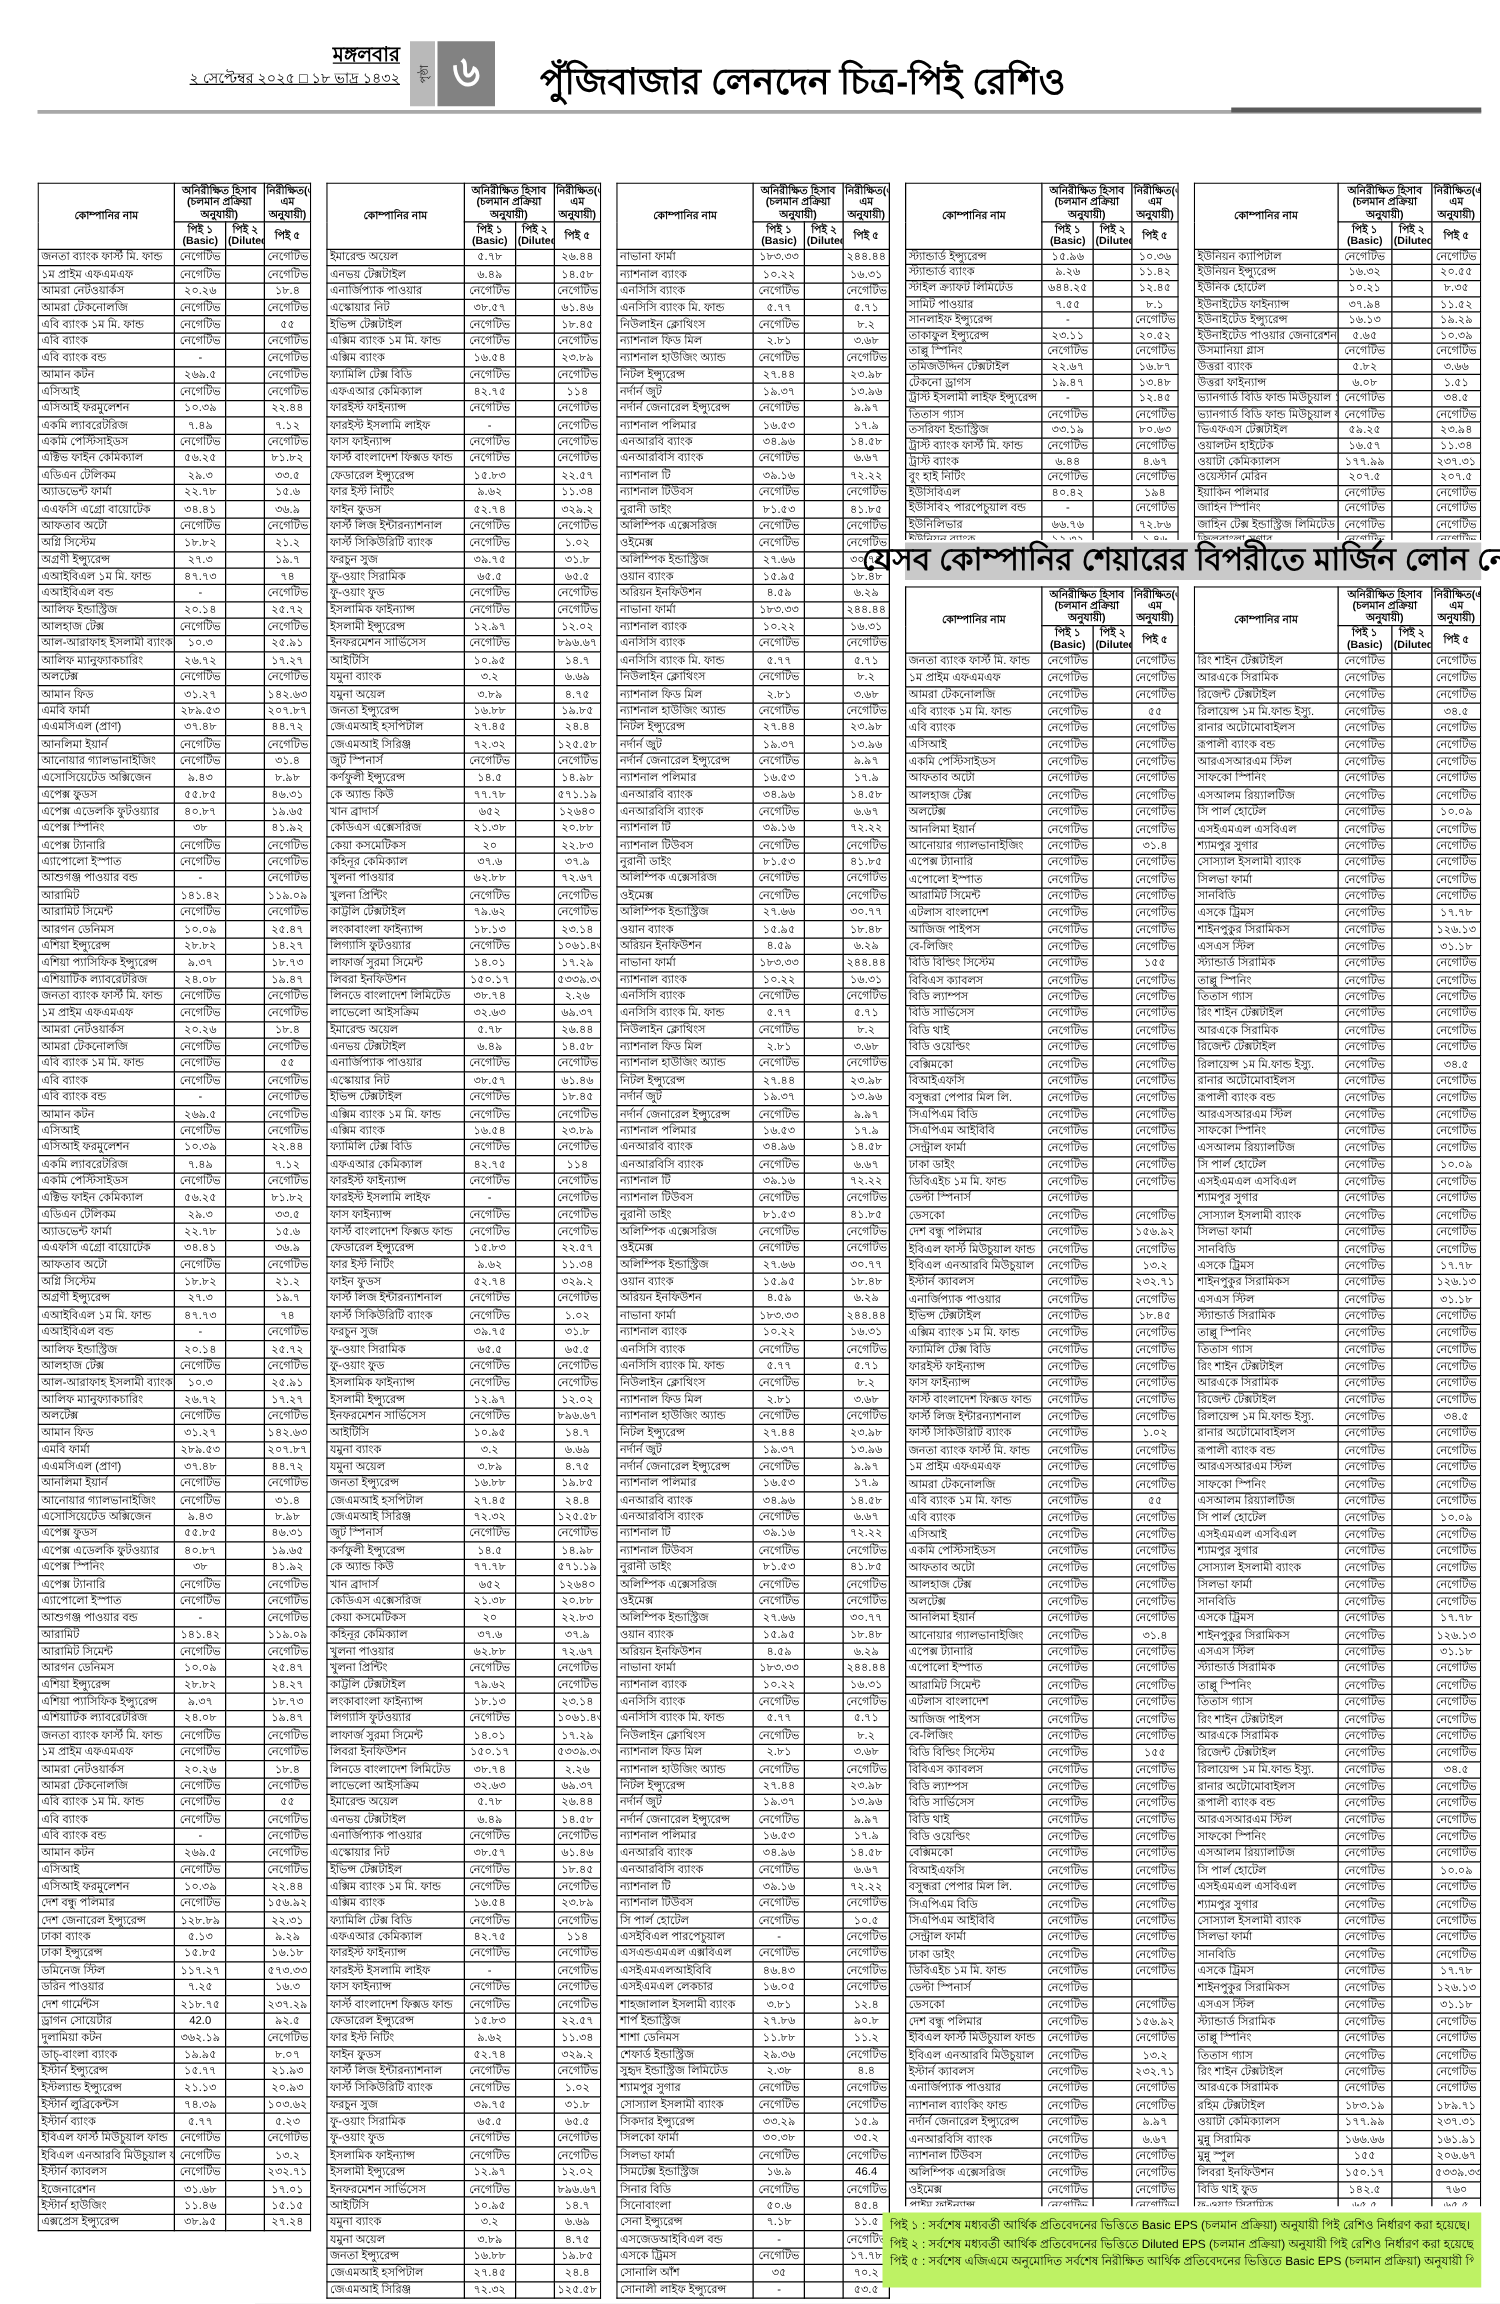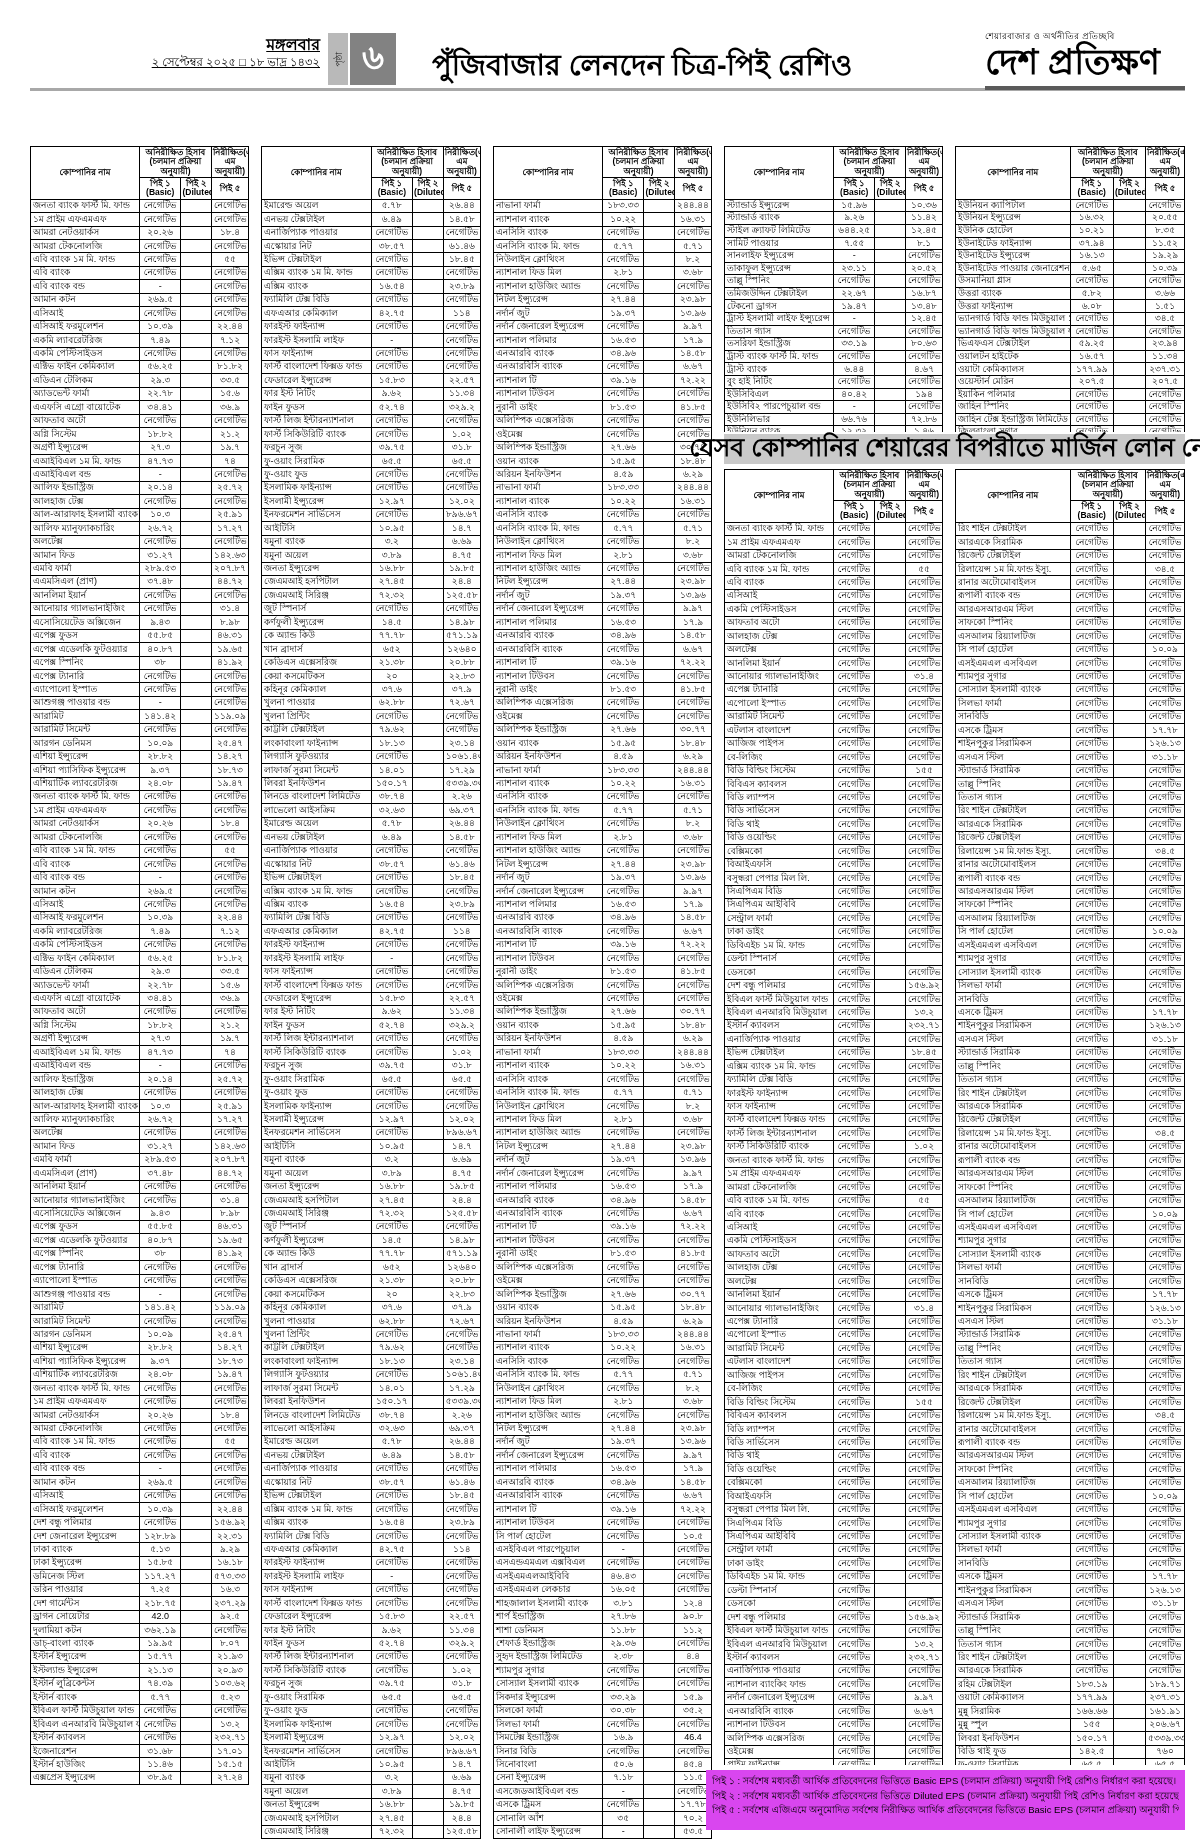--- a/index.html
+++ b/index.html
@@ -40,44 +40,40 @@
   .pe thead th{text-align:center;font-weight:bold;font-size:8.5px;padding:1px 1px;white-space:normal;line-height:1.1;}
   .pe tbody tr{height:13.45px;}
   .compact tbody tr{height:12.6px;}
   .pe td.name{text-align:left;}
   .pe td.val{text-align:center;}
   
   .margin-headline{position:absolute;left:724px;top:434px;width:461px;height:30px;background:#c9c9c9;
                    display:flex;align-items:center;justify-content:center;}
   .margin-headline span{font-size:25px;font-weight:800;white-space:nowrap;}
   
-  .footnotes{position:absolute;left:706px;top:1770px;width:479px;height:60px;background:#d946ef;
+  .footnotes{position:absolute;left:706px;top:1770px;width:479px;height:60px;background:#bef264;
              padding:4px 6px;box-sizing:border-box;}
   .footnotes div{font-size:9.5px;line-height:1.55;white-space:nowrap;overflow:hidden;}
 </style>
 </head>
 <body>
 
 <div id="page">
 
   <div class="date-block">
     <div class="weekday">মঙ্গলবার</div>
     <div class="dateline">২ সেপ্টেম্বর ২০২৫ □ ১৮ ভাদ্র ১৪৩২</div>
   </div>
   <div class="page-strip">
     <span>পৃষ্ঠা</span>
   </div>
   <div class="page-badge">
     <span>৬</span>
   </div>
   <div class="section-title">পুঁজিবাজার লেনদেন চিত্র-পিই রেশিও</div>
-  <div class="logo-block">
-    <div class="logo-tagline">শেয়ারবাজার ও অর্থনীতির প্রতিচ্ছবি</div>
-    <div class="logo-text">দেশ প্রতিক্ষণ</div>
-  </div>
   <div class="header-rule"></div>
   <div class="logo-rule"></div>
 
 
   <div id="col1" class="col">
       <table class="pe">
         <colgroup>
           <col style="width: 50%;">
           <col style="width: 19%;">
           <col style="width: 14%;">

